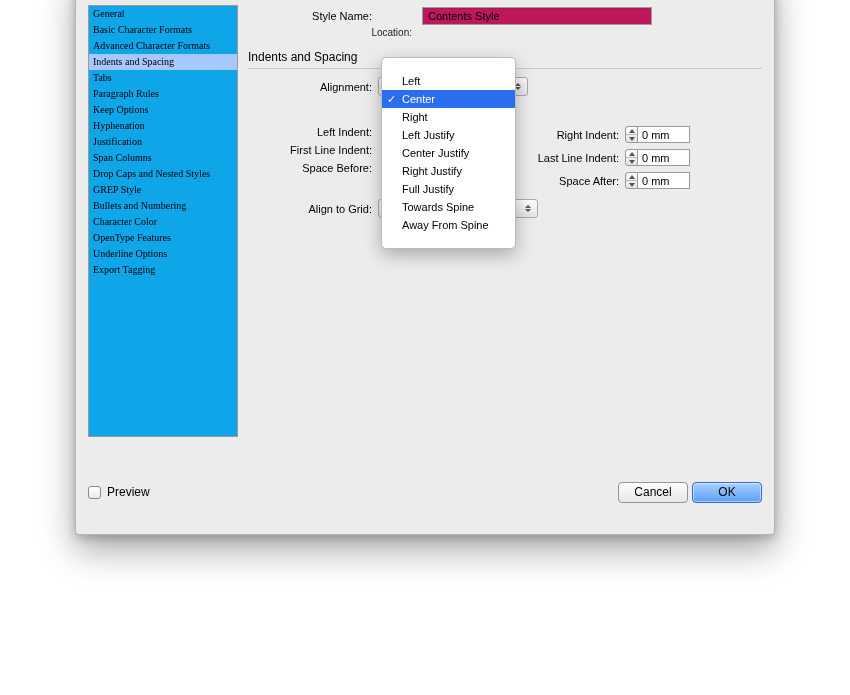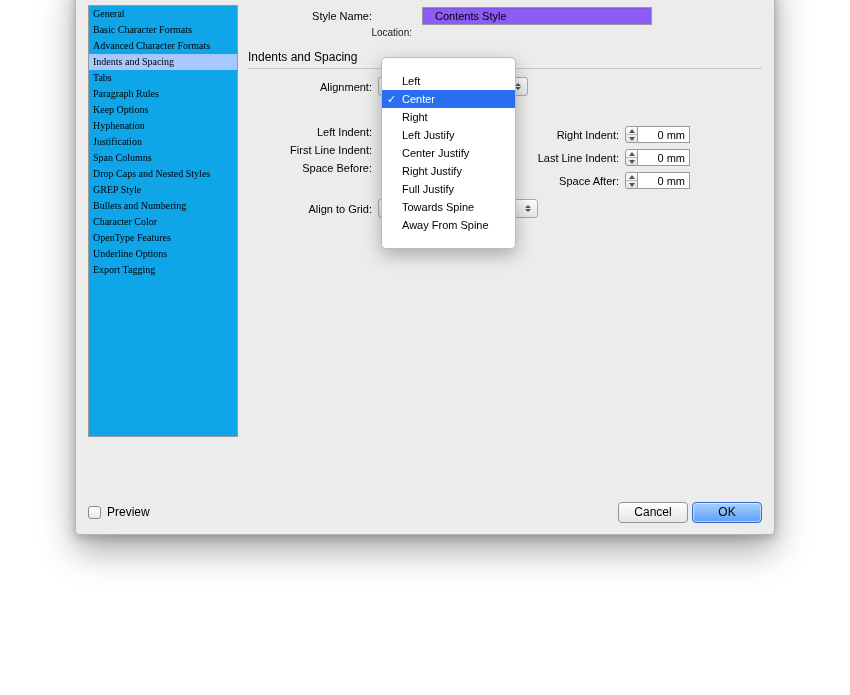--- a/index.html
+++ b/index.html
@@ -74,23 +74,23 @@
     right: 12px;
     top: 10px;
     bottom: 60px;
   }
   .row { display:flex; align-items:center; margin: 2px 0; gap: 44px; }
   .lbl { font-size:11px; color:#000; }
   .lbl-right { text-align:right; }
   .text-input {
     height: 18px;
     border: 1px solid #9a9a9a;
-    background: #8b5cf6;
-    font-size: 11px;
-    padding: 1px 12px;
+    background: #be185d;
+    font-size: 11px;
+    padding: 1px 5px;
     box-shadow: inset 0 1px 1px rgba(0,0,0,0.08);
   }
   .sec-title {
     font-size: 12px;
     color: #000;
     margin-top: 12px;
     margin-bottom: 4px;
   }
   .hr {
     border: none;
@@ -138,21 +138,21 @@
     border:1px solid #9a9a9a; border-radius:3px 0 0 3px;
     background:linear-gradient(#fdfdfd,#e4e4e4);
     display:flex; flex-direction:column;
   }
   .stepper div{flex:1; display:flex;align-items:center;justify-content:center;}
   .stepper div:first-child{border-bottom:1px solid #bbb;}
   .stepper svg{display:block}
   .num-input {
     width:52px; height:17px;
     border:1px solid #9a9a9a; border-left:none;
-    background:#fff; font-size:11px; padding:0 4px;text-align:right;
+    background:#fff; font-size:11px; padding:0 4px;
   }
   .two-col {
     display:flex;
   }
   .two-col .col { flex:1; }
   .two-col .col .form-label { width:130px; }
   .two-col .col.right .form-label { width:120px; }
 
   
   .popup {
@@ -179,21 +179,21 @@
   }
   .popup-item .check {
     position:absolute;
     left:5px; top:1px;
     font-size:11px;
   }
 
   
   .footer {
     position:absolute;
-    left:12px; right:12px; bottom:8px; height:28px;
+    left:12px; right:12px; bottom:28px; height:28px;
     display:flex; align-items:center;
   }
   .checkbox {
     width:13px;height:13px;border:1px solid #8a8a8a;border-radius:3px;
     background:linear-gradient(#fff,#e9e9e9);
     margin-right:6px;
   }
   .preview-label{font-size:12px;}
   .spacer{flex:1;}
   .btn {

